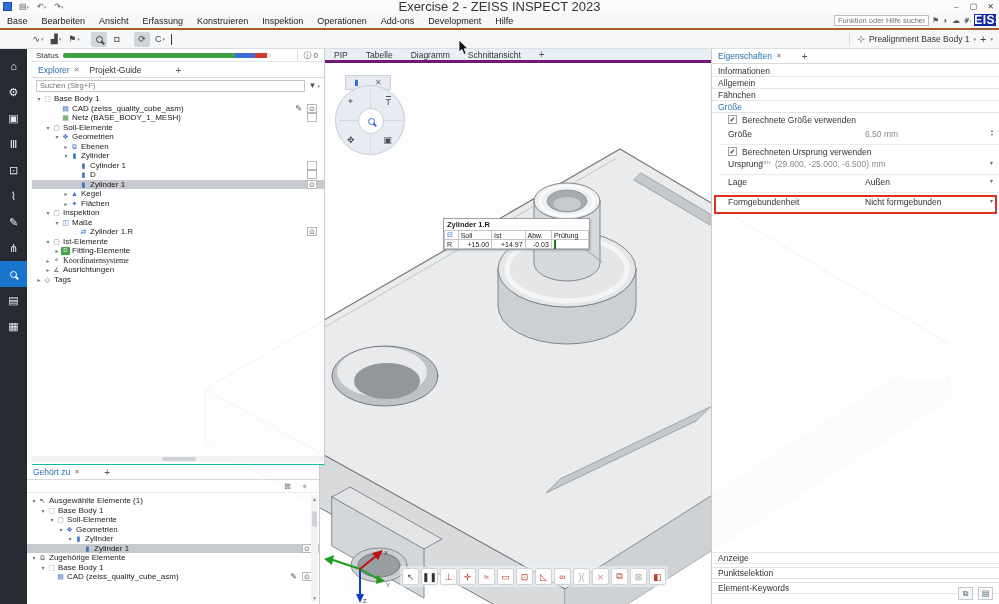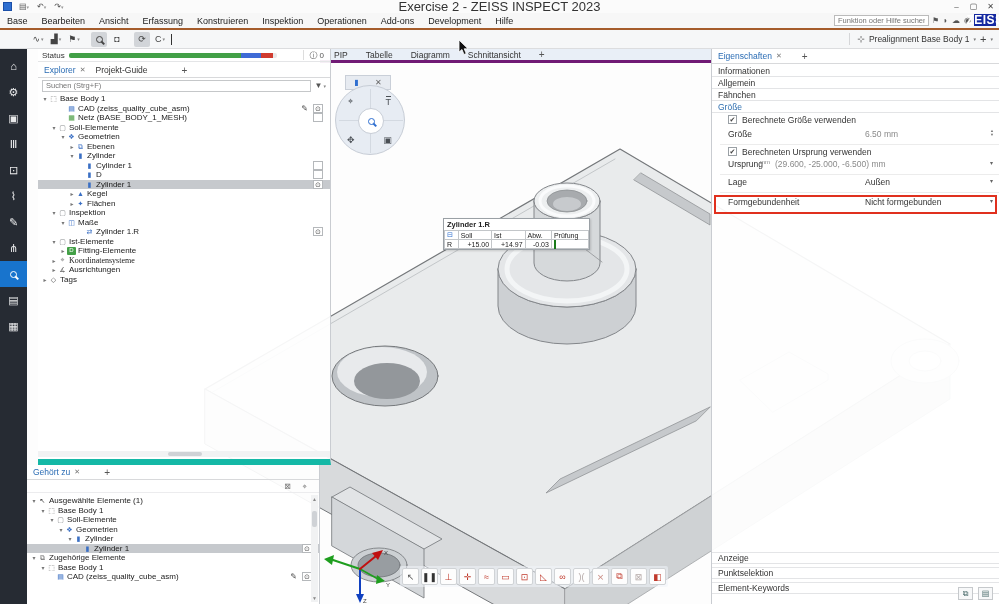--- a/index.html
+++ b/index.html
@@ -40,21 +40,21 @@
   
   .main{position:absolute;left:0;top:49px;width:999px;height:555px;background:#fdfdfd}
   .scene{position:absolute;left:27px;top:0;width:972px;height:555px;z-index:0;pointer-events:none}
   
   .sidebar{position:absolute;left:0;top:0;width:27px;height:555px;background:#262b33;z-index:3;display:flex;flex-direction:column;align-items:stretch;padding-top:4px}
   .sbitem{height:26px;display:flex;align-items:center;justify-content:center;color:#e8e9ea;font-size:11px}
   .sbitem.active{background:#1874cd;color:#fff}
   .sbitem .glyph{line-height:1}
   
   .panel{position:absolute;z-index:2;background:rgba(255,255,255,0.93)}
-  .explorer{left:38px;top:0;width:293px;height:416px;border-right:1px solid #c9ccd1;border-bottom:6px solid #14b8a6}
+  .explorer{left:32px;top:0;width:293px;height:416px;border-right:1px solid #c9ccd1;border-bottom:1px solid #14b8a6}
   .belongs{left:27px;top:416px;width:293px;height:139px;border-right:1px solid #c9ccd1}
   .props{left:711px;top:0;width:288px;height:555px;border-left:1px solid #c9ccd1}
   
   .statusrow{position:absolute;left:0;top:0;right:0;height:13px;display:flex;align-items:center;border-bottom:1px solid #e4e5e7;padding-left:4px}
   .statusrow .slabel{font-size:8px;color:#333;margin-right:4px}
   .sbar{height:5px;width:208px;background:#e8e8e8;border-radius:2px;overflow:hidden;display:flex}
   .sbar i{display:block;height:100%}
   .scount{position:absolute;right:6px;display:flex;align-items:center;gap:2px;font-size:8px;color:#555}
   .ssep{width:1px;height:10px;background:#ddd;margin-right:4px}
   

